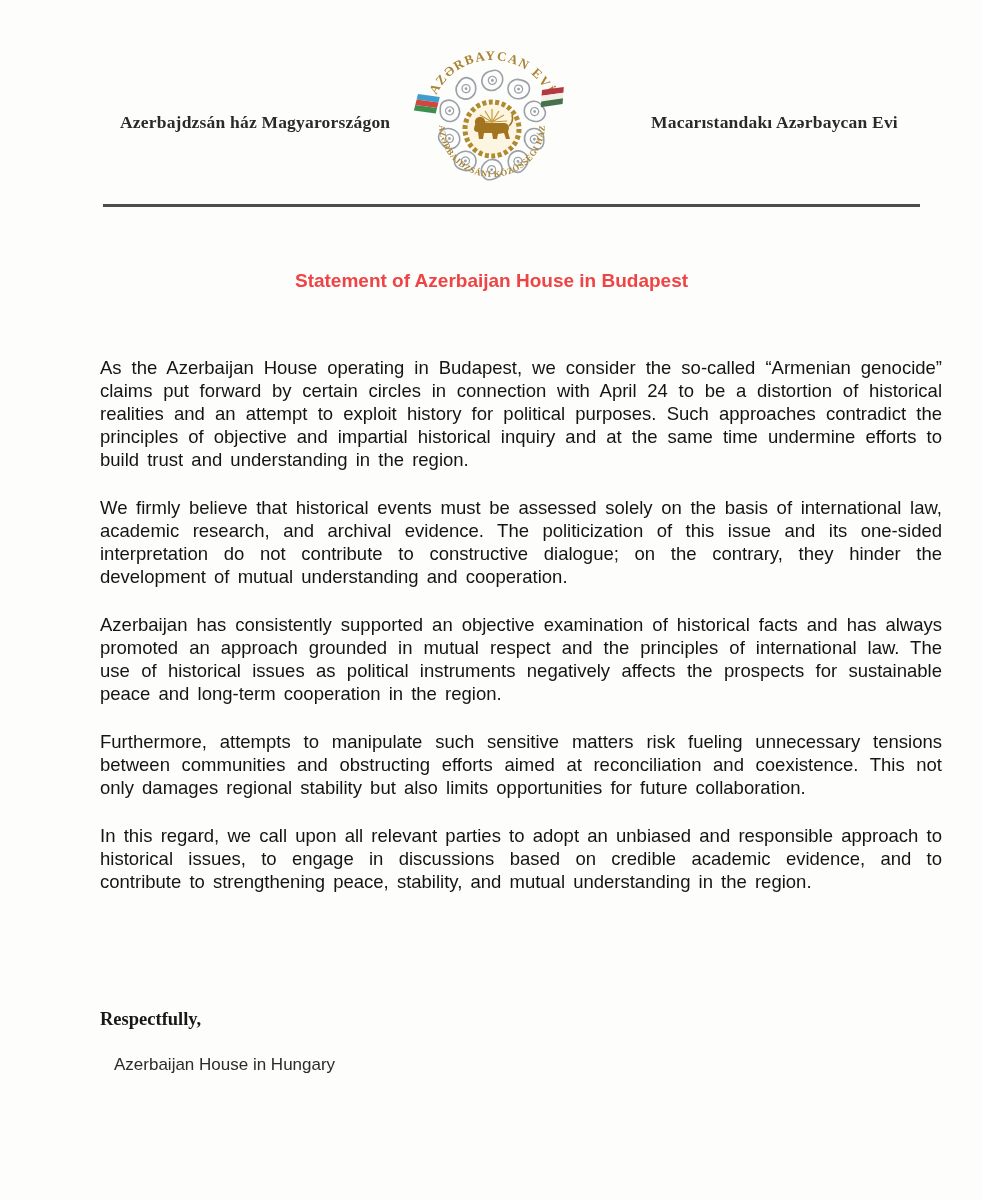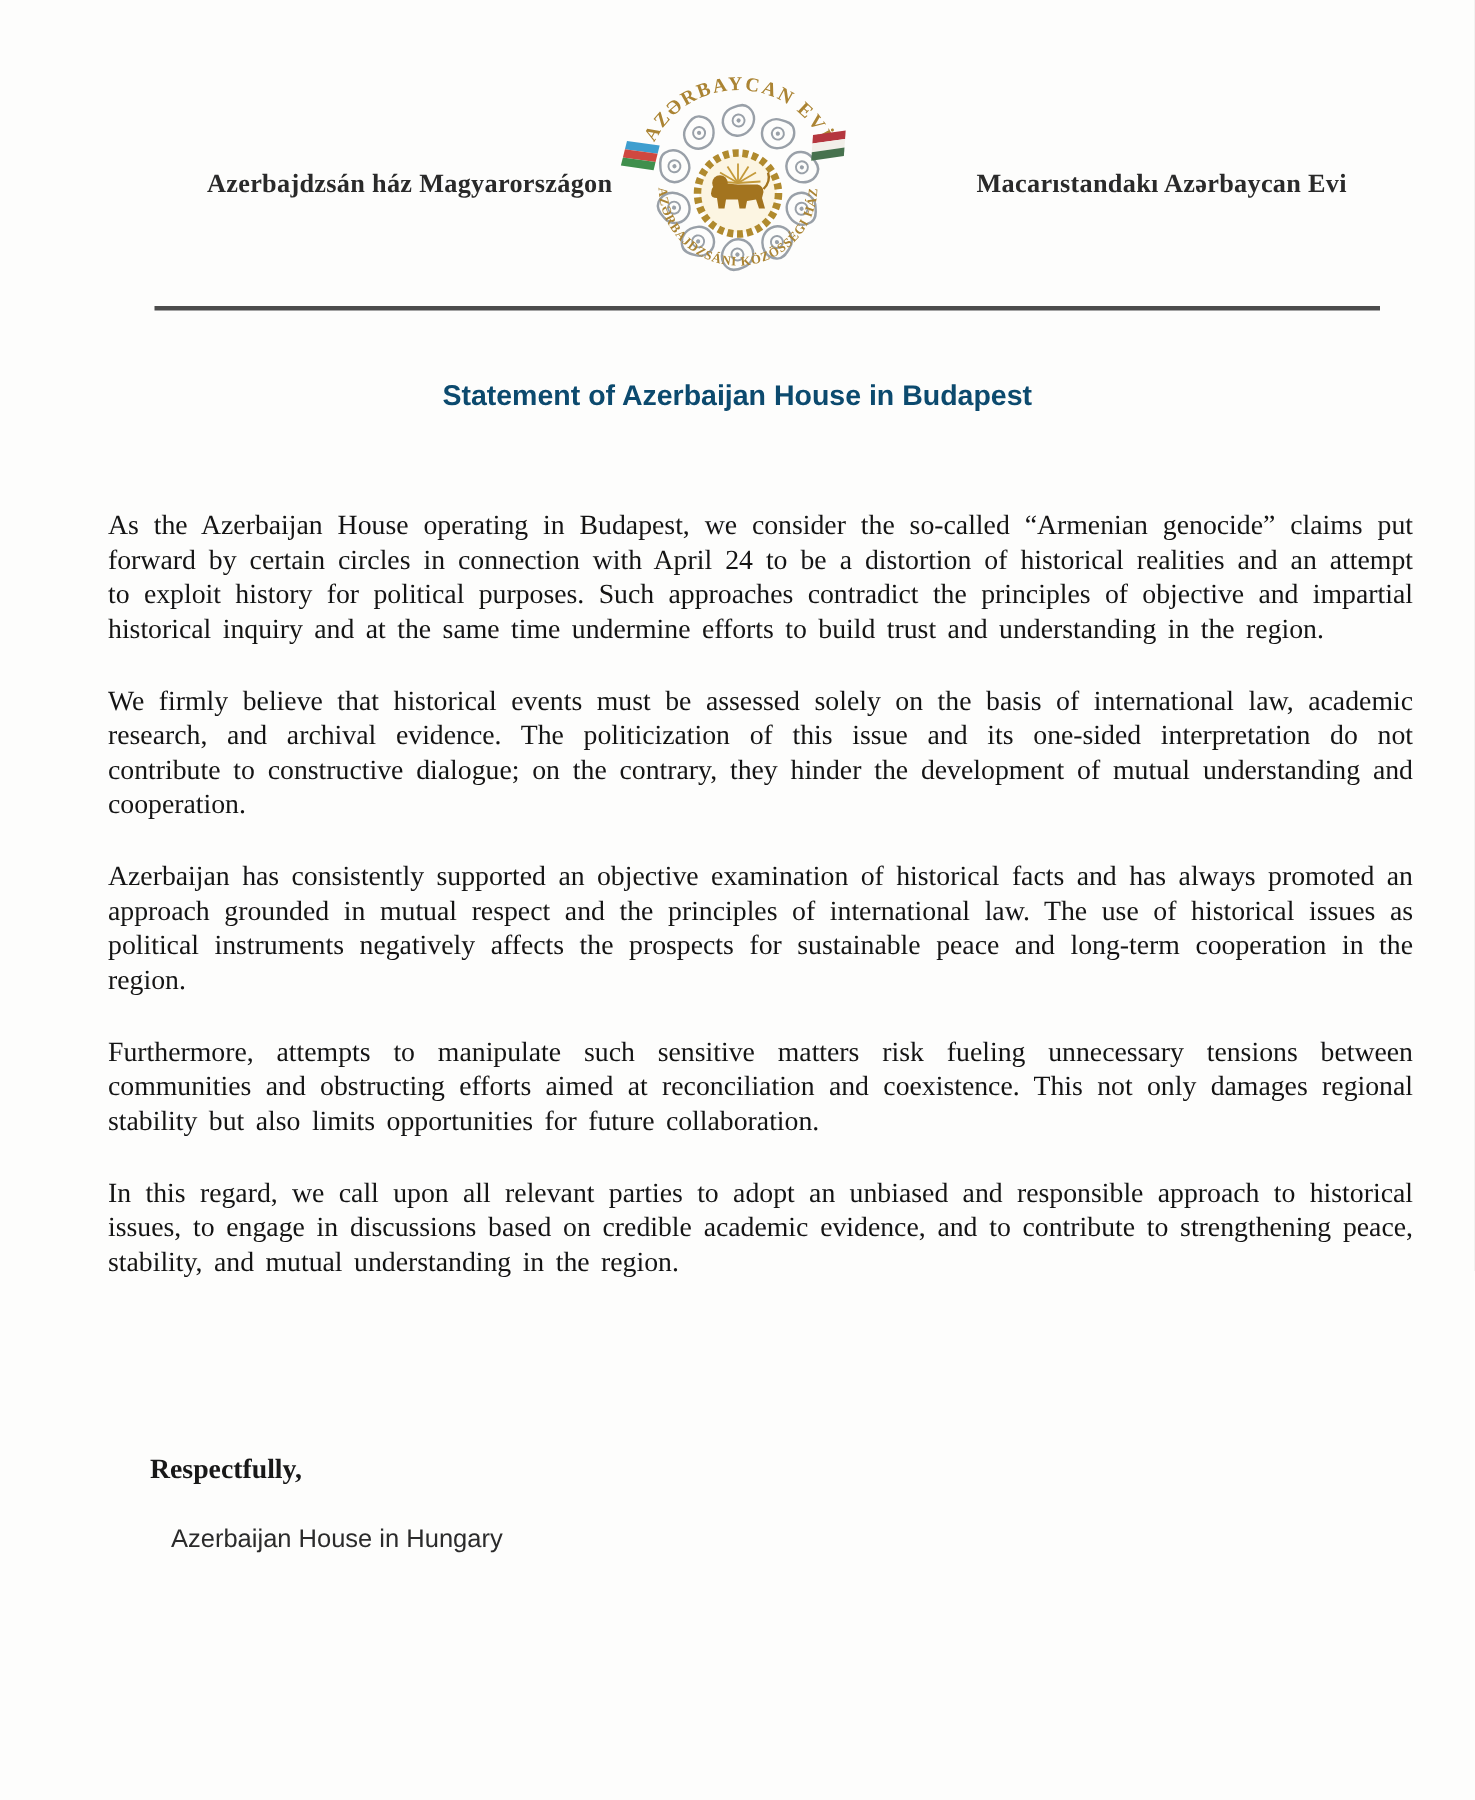--- a/index.html
+++ b/index.html
@@ -8,42 +8,42 @@
     width:983px; height:1200px; margin:0 auto; background:#fdfdfc;
     position:relative; color:#1e1e1e; overflow:hidden;
   }
   
   .letterhead { position:relative; height:204px; }
   .lh-title {
     position:absolute; top:112px;
     font-family:"Liberation Serif", serif; font-weight:bold;
     font-size:17.5px; color:#2a2a2a; letter-spacing:.2px; white-space:nowrap;
   }
-  .lh-left  { left:138px; }
+  .lh-left  { left:120px; }
   .lh-right { left:651px;text-align:right; }
   .logo-wrap { position:absolute; left:406px; top:34px; width:172px; height:168px; }
   .logo-wrap svg { width:100%; height:100%; }
   .divider {
     border:none; border-top:3px solid #4c4c4c;
     margin:0 63px 0 103px;
   }
   
   .date-line {
     margin:30px 0 0 100px;
     font-family:"Liberation Sans", sans-serif; font-weight:bold;
     font-size:18px; color:#222;
   }
   .doc-title {
-    margin-top:47px; text-align:center;
+    margin-top:63px; text-align:center;
     font-family:"Liberation Sans", sans-serif; font-weight:bold;
-    font-size:19px; color:#0c4a6e;
+    font-size:19px; color:#ef4444;
   }
   .doc-body {
-    margin:64px 41px 0 72px;
-    font-family:Liberation Serif, serif;
+    margin:64px 41px 0 100px;
+    font-family:Liberation Sans, sans-serif;
     font-size:18.5px; line-height:23px; color:#141414;
     text-align:justify; word-spacing:3px;
   }
   .doc-body p + p { margin-top:25px; }
   .closing {
     margin:116px 0 0 100px;
     font-family:Liberation Serif, serif; font-weight:bold;
     font-size:18.5px; color:#181818;
   }
   .signature {

